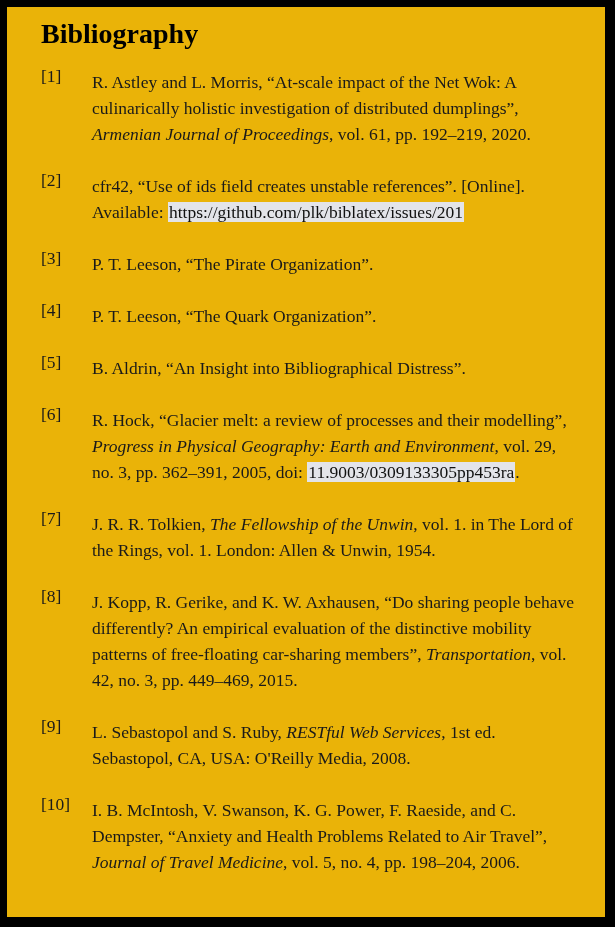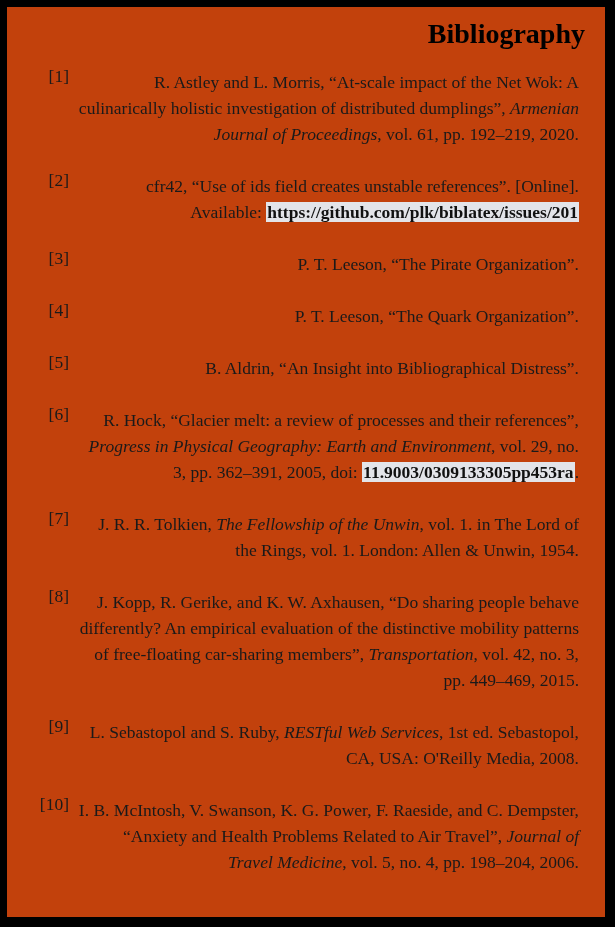--- a/index.html
+++ b/index.html
@@ -9,26 +9,25 @@
     width: 615px;
     height: 927px;
     overflow: hidden;
   }
   .page {
     position: absolute;
     left: 7px;
     top: 7px;
     right: 10px;
     bottom: 10px;
-    background: #c2410c;
+    background: #eab308;
     box-sizing: border-box;
-    padding: 10px 20px 20px 17px;
+    padding: 10px 20px 20px 34px;
     font-family: "Liberation Serif", serif;
     color: #1a1a1a;
-    text-align: right;
   }
   h1.bib-title {
     font-family: "Liberation Serif", serif;
     font-size: 28px;
     line-height: 1.2;
     font-weight: bold;
     color: #000;
     margin: 0 0 12px 0;
   }
   .ref-list {
@@ -53,21 +52,20 @@
     color: #1a1a1a;
   }
   .seg-italic {
     font-style: italic;
   }
   .seg-link {
     background: var(--hl, #e3e4e9);
     color: #111;
     text-decoration: none;
     padding: 0 1px;
-    font-weight: bold;
   }
 </style>
 </head>
 <body>
 
 <div class="page">
   <h1 class="bib-title">Bibliography</h1>
   <div class="ref-list" id="ref-list">
       <div class="ref-item">
         <span class="ref-label">[1]</span>
@@ -84,21 +82,21 @@
       <div class="ref-item">
         <span class="ref-label">[4]</span>
         <p class="ref-text"><span>P. T. Leeson, “The Quark Organization”.</span></p>
       </div>
       <div class="ref-item">
         <span class="ref-label">[5]</span>
         <p class="ref-text"><span>B. Aldrin, “An Insight into Bibliographical Distress”.</span></p>
       </div>
       <div class="ref-item">
         <span class="ref-label">[6]</span>
-        <p class="ref-text"><span>R. Hock, “Glacier melt: a review of processes and their references”, </span><span class="seg-italic">Progress in Physical Geography: Earth and Environment</span><span>, vol. 29, no. 3, pp. 362–391, 2005, doi: </span><span class="seg-link">11.9003/0309133305pp453ra</span><span>.</span></p>
+        <p class="ref-text"><span>R. Hock, “Glacier melt: a review of processes and their modelling”, </span><span class="seg-italic">Progress in Physical Geography: Earth and Environment</span><span>, vol. 29, no. 3, pp. 362–391, 2005, doi: </span><span class="seg-link">11.9003/0309133305pp453ra</span><span>.</span></p>
       </div>
       <div class="ref-item">
         <span class="ref-label">[7]</span>
         <p class="ref-text"><span>J. R. R. Tolkien, </span><span class="seg-italic">The Fellowship of the Unwin</span><span>, vol. 1. in The Lord of the Rings, vol. 1. London: Allen &amp; Unwin, 1954.</span></p>
       </div>
       <div class="ref-item">
         <span class="ref-label">[8]</span>
         <p class="ref-text"><span>J. Kopp, R. Gerike, and K. W. Axhausen, “Do sharing people behave differently? An empirical evaluation of the distinctive mobility patterns of free-floating car-sharing members”, </span><span class="seg-italic">Transportation</span><span>, vol. 42, no. 3, pp. 449–469, 2015.</span></p>
       </div>
       <div class="ref-item">

